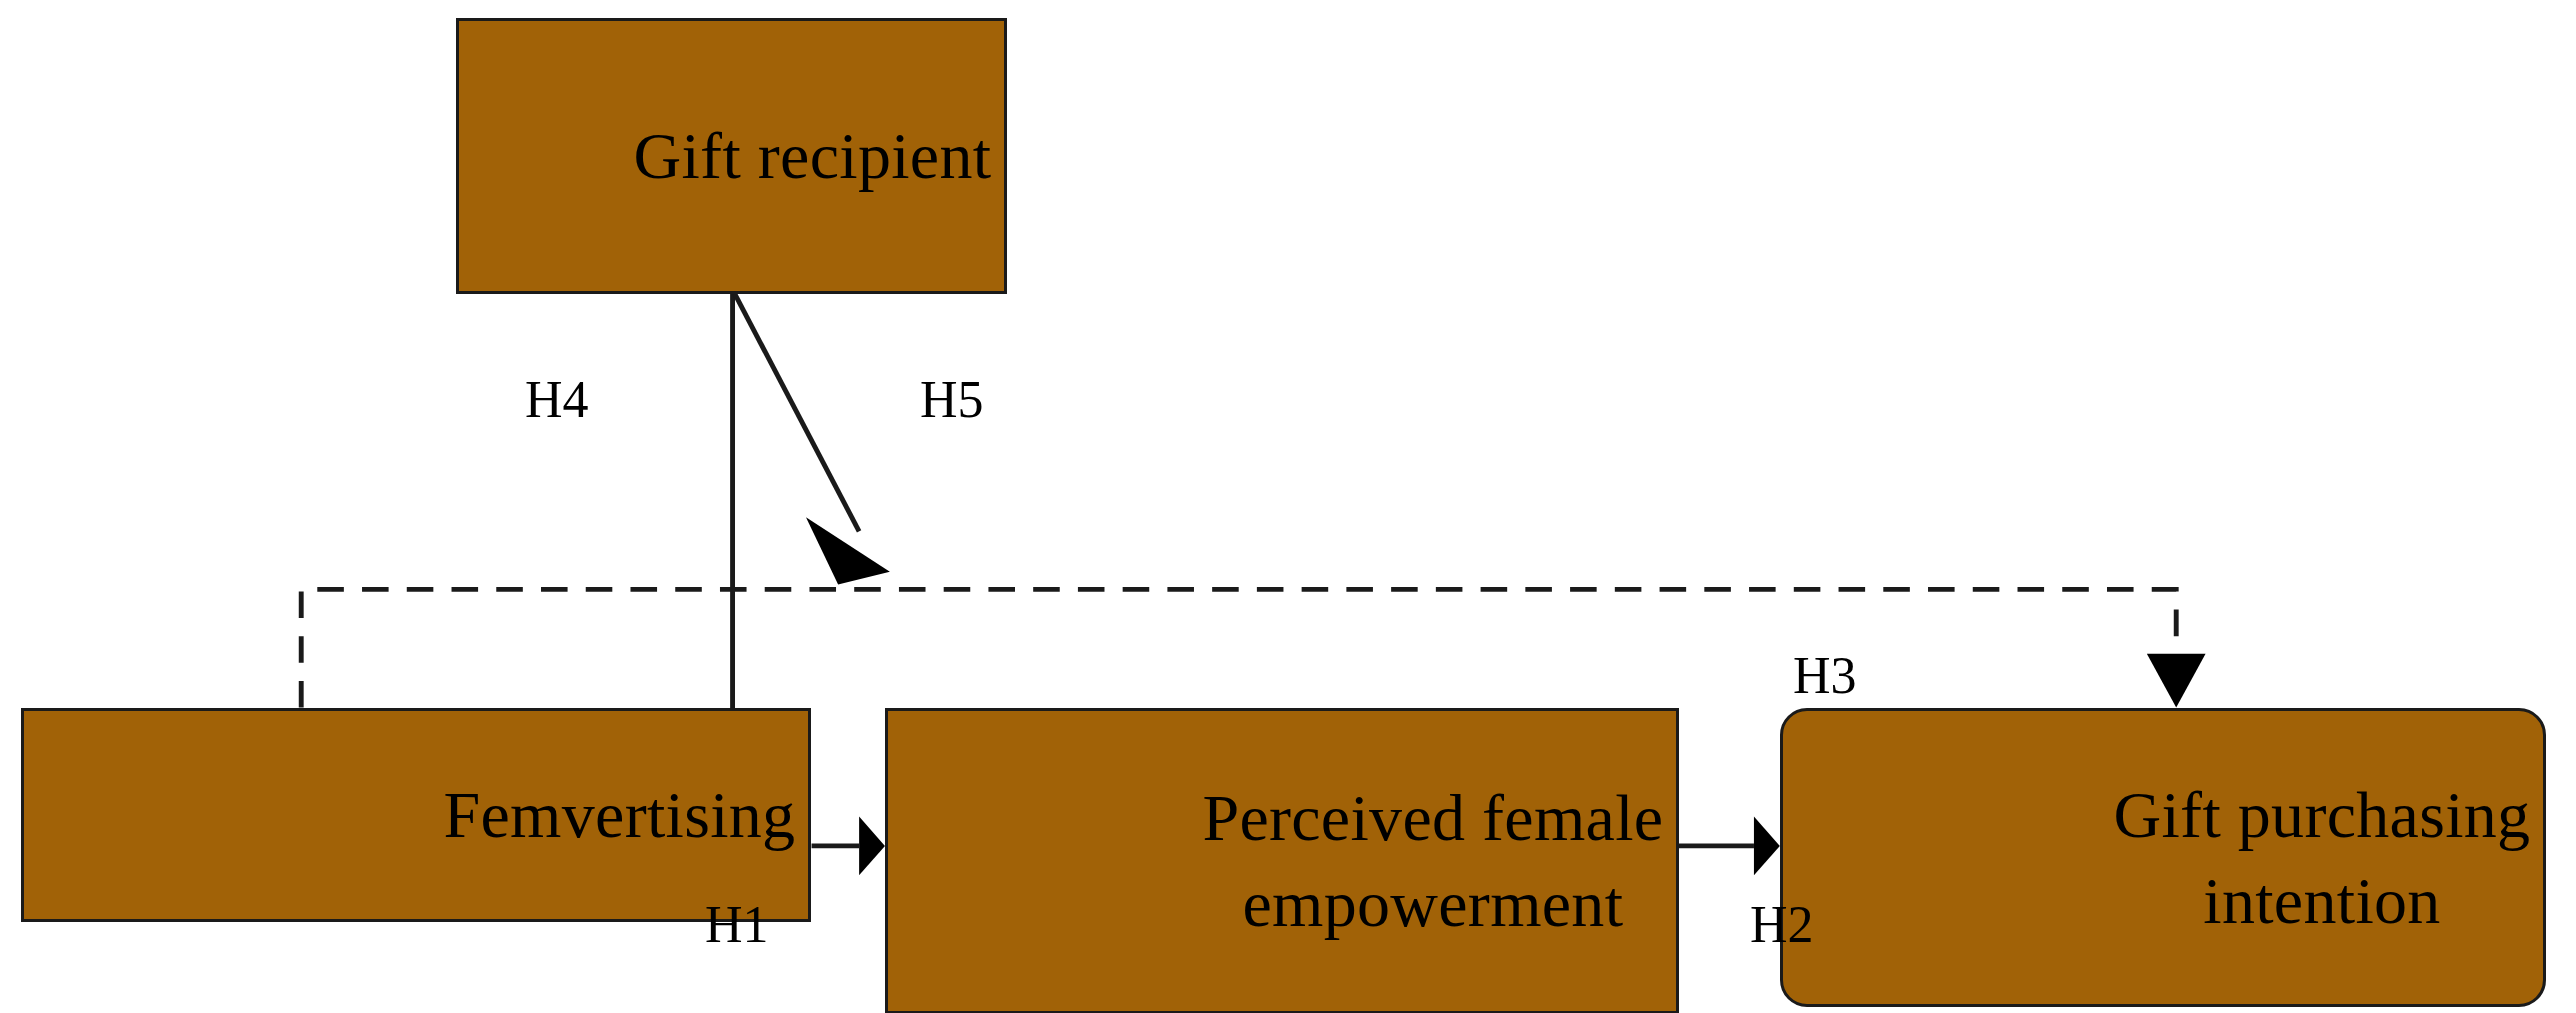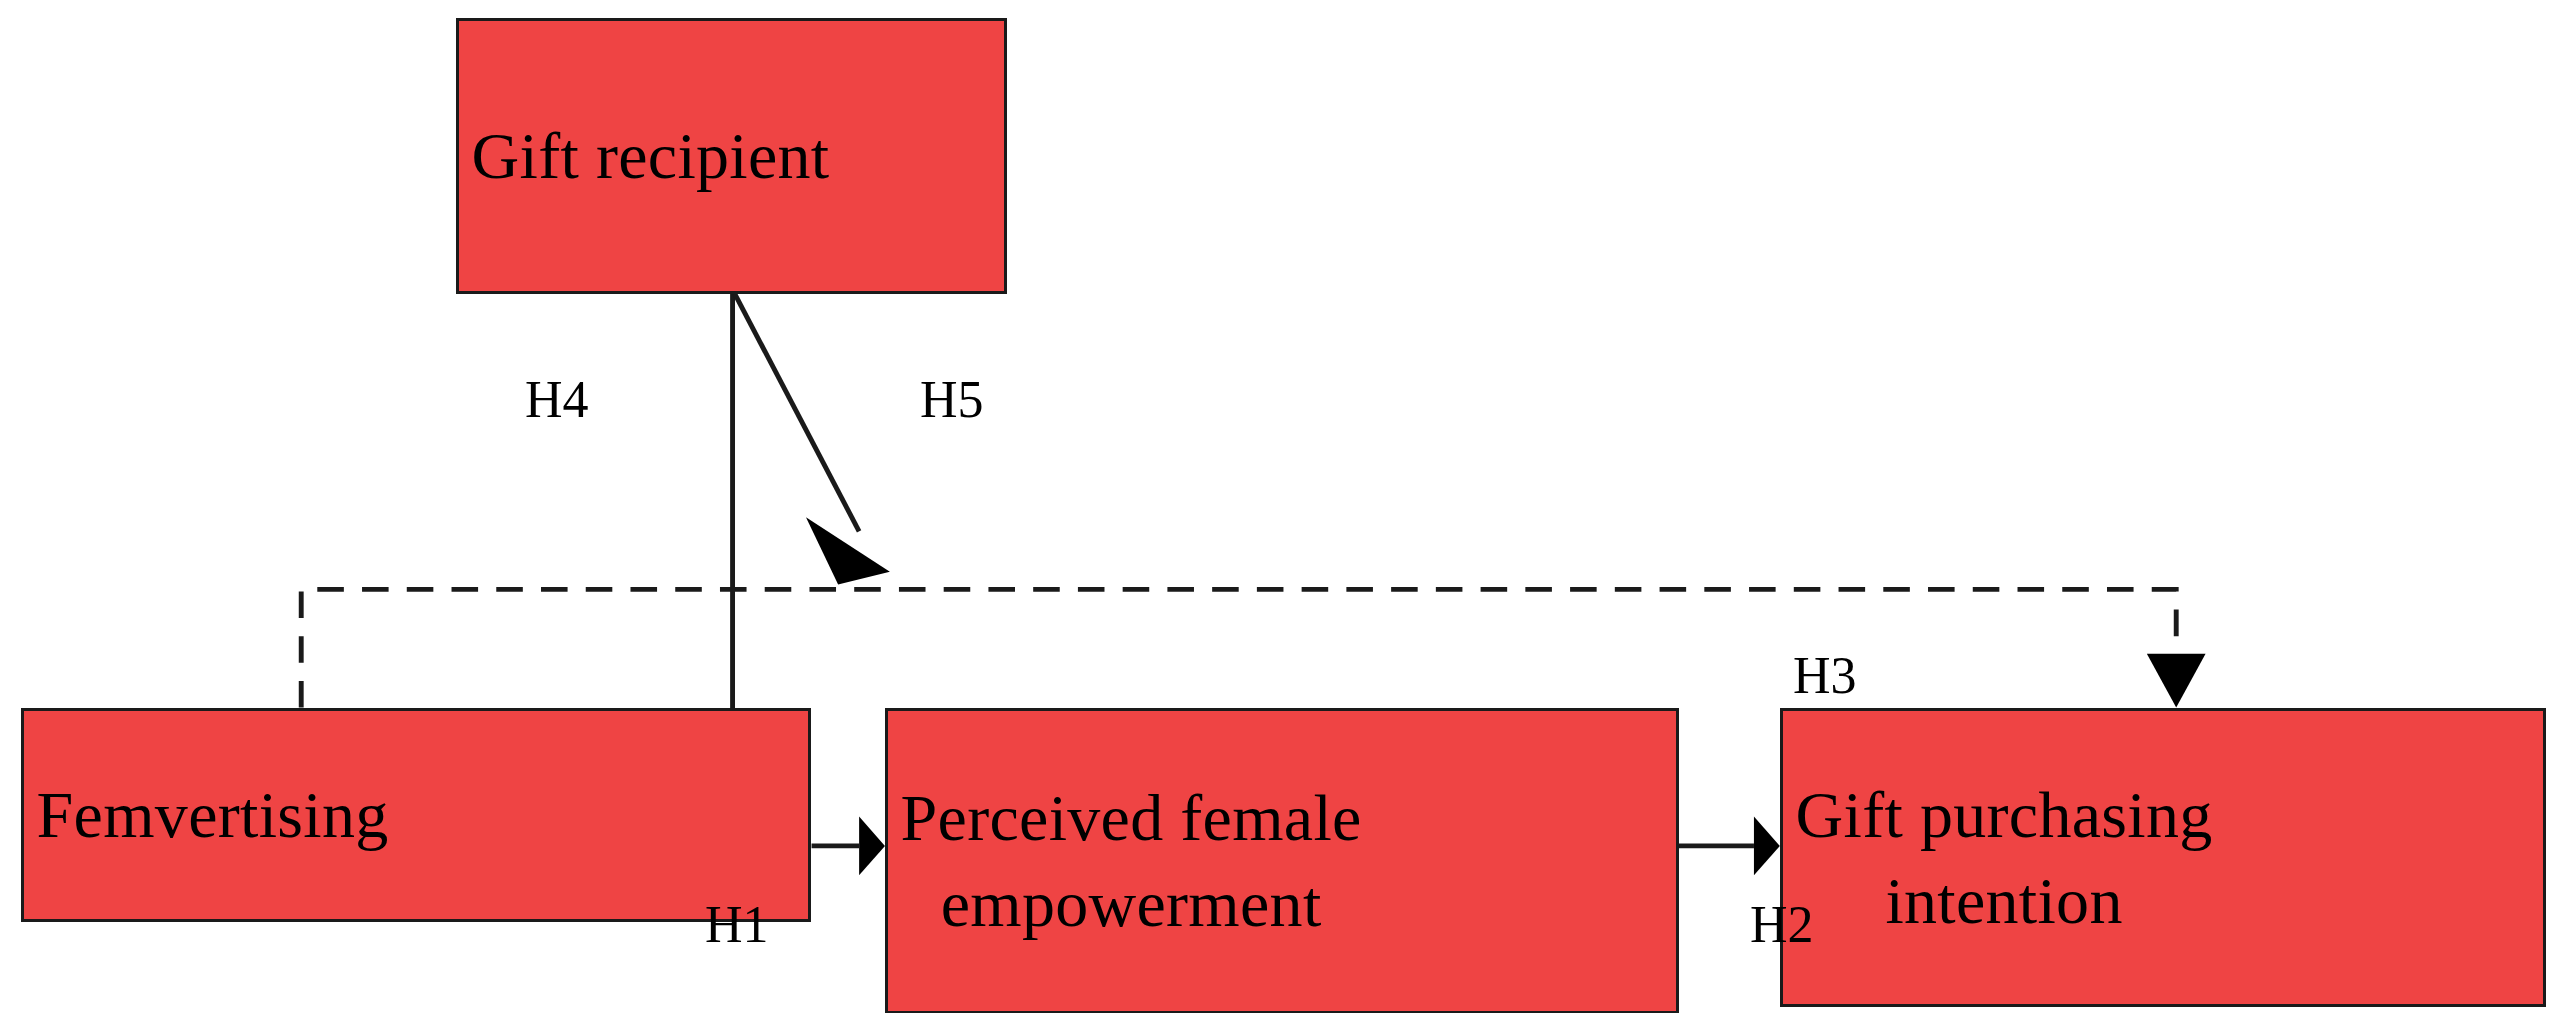--- a/index.html
+++ b/index.html
@@ -22,24 +22,24 @@
     position: absolute;
     left: 0;
     top: 0;
     width: 2576px;
     height: 1013px;
   }
   .node-box {
     position: absolute;
     box-sizing: border-box;
     border: 3.5px solid #1a1a1a;
-    background: #ef4444;
+    background: #a16207;
     display: flex;
     align-items: center;
-    justify-content: flex-start;
+    justify-content: flex-end;
     text-align: center;
     color: #000000;
   }
   .node-label {
     font-family: "Liberation Serif", "DejaVu Serif", serif;
     font-size: 66px;
     line-height: 1.30;
     color: #000000;
     letter-spacing: 0.3px;
     padding: 0 12.6px;
@@ -93,21 +93,21 @@
 
   <div class="node-box" id="node-femvertising" style="left:21px; top:708px; width:790px; height:214px;">
     <span class="node-label">Femvertising</span>
   </div>
 
   <div class="node-box" id="node-perceived-female-empowerment" style="left:885px; top:708px; width:794px; height:306px;">
     <span class="node-label">Perceived female
 empowerment</span>
   </div>
 
-  <div class="node-box" id="node-gift-purchasing-intention" style="left:1780px; top:708px; width:766px; height:299px;">
+  <div class="node-box" id="node-gift-purchasing-intention" style="left:1780px; top:708px; width:766px; height:299px;border-radius:27px;">
     <span class="node-label">Gift purchasing
 intention</span>
   </div>
 
   <span class="edge-label" style="left:705px; top:899px;">H1</span>
 
   <span class="edge-label" style="left:1750px; top:899px;">H2</span>
 
   <span class="edge-label" style="left:1749px; top:650px;margin-left:44px;">H3</span>
 

